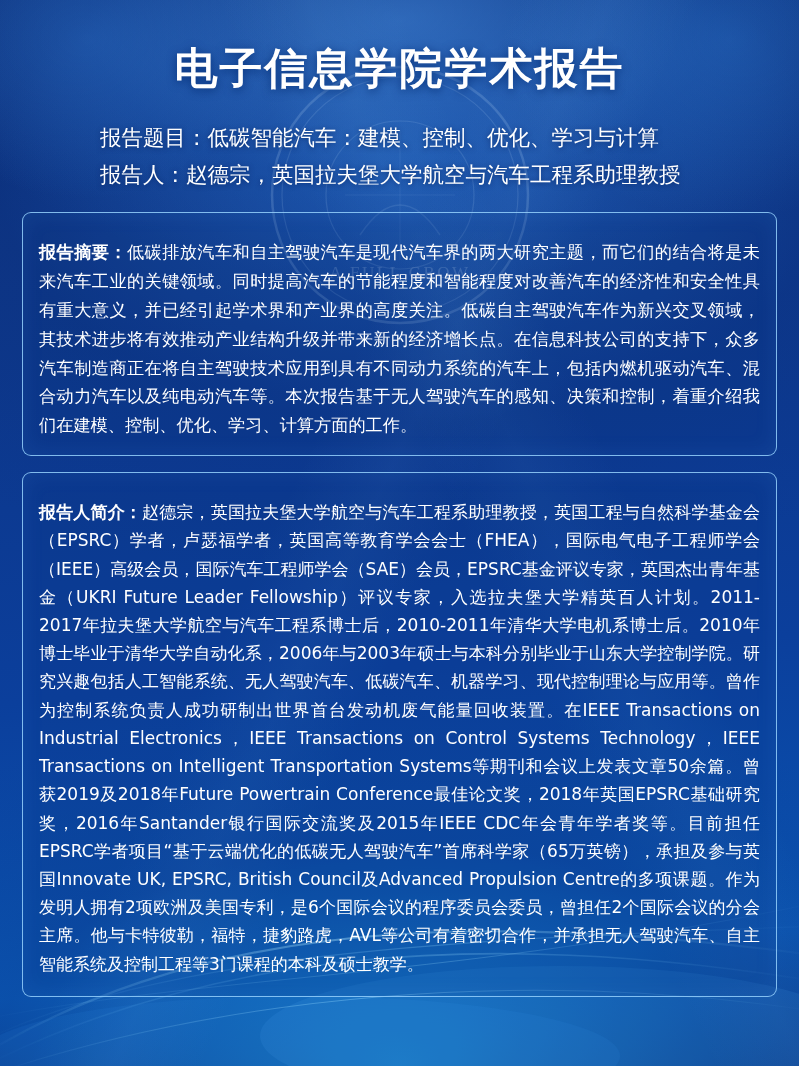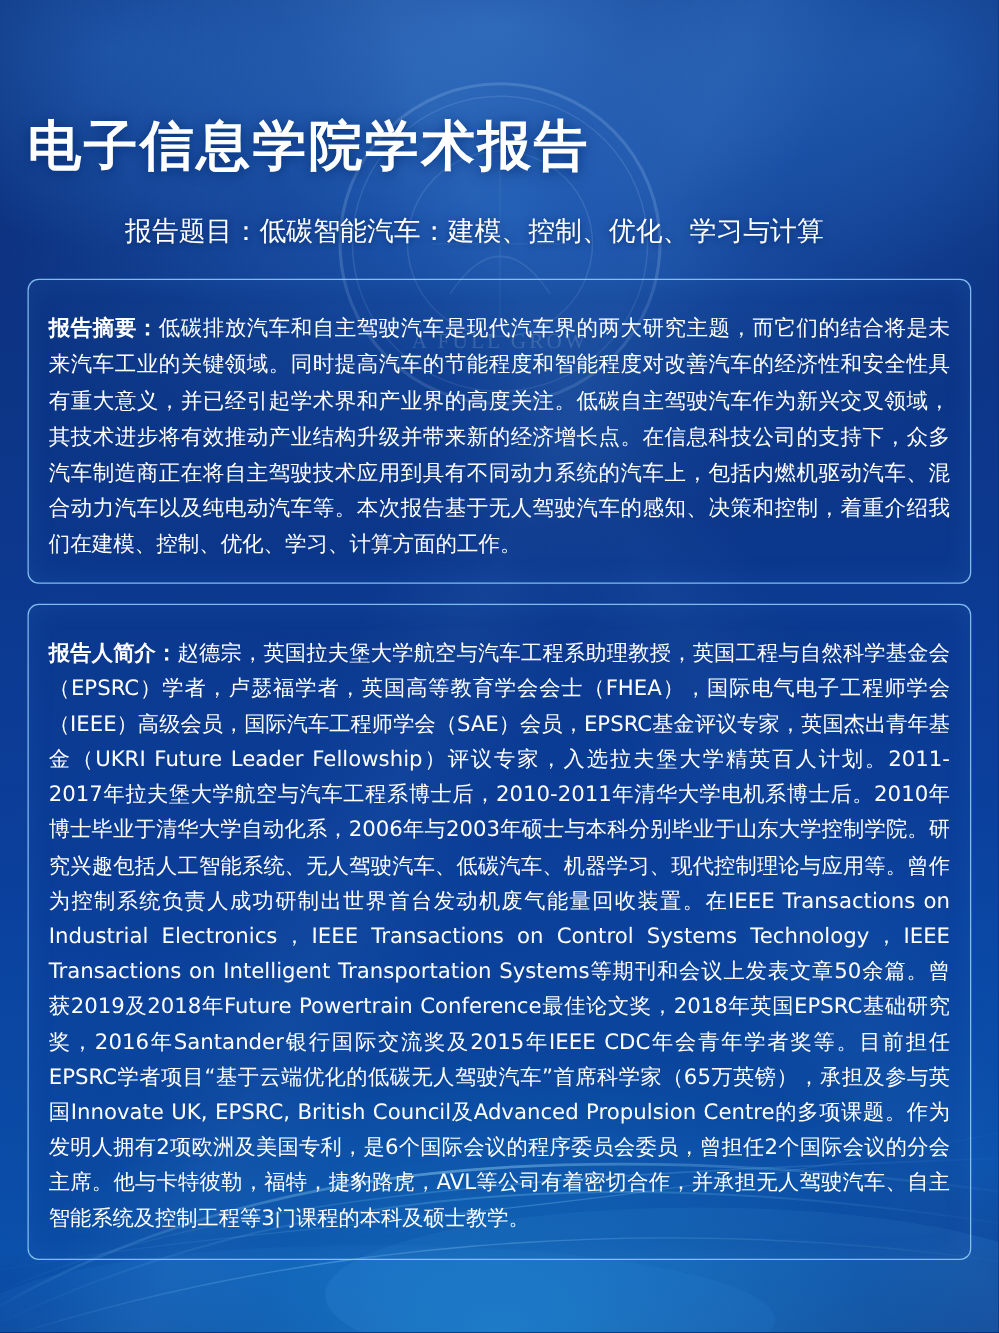--- a/index.html
+++ b/index.html
@@ -75,25 +75,26 @@
     pointer-events: none;
   }
   .seal svg { width: 100%; height: 100%; display:block; }
 
   .content {
     position: relative;
     z-index: 5;
     padding: 0 22px;
   }
   .title {
+    text-align: center;
     color: #ffffff;
     font-size: 43px;
     font-weight: bold;
     letter-spacing: 2px;
-    margin-top: 88px;
+    margin-top: 40px;
     text-shadow: 0 2px 10px rgba(0,40,110,0.8);
   }
   .meta {
     margin-top: 22px;
     padding-left: 78px;
     color: #ffffff;
     font-size: 21.5px;
     line-height: 1.72;
     text-shadow: 0 1px 5px rgba(0,30,90,0.7);
   }
@@ -165,19 +166,20 @@
       <ellipse cx="560" cy="230" rx="300" ry="70" fill="rgba(90,190,255,0.10)"></ellipse>
       <ellipse cx="300" cy="250" rx="320" ry="60" fill="rgba(70,170,255,0.08)"></ellipse>
     </svg>
   </div>
 
   <div class="content">
     <div class="title">电子信息学院学术报告</div>
 
     <div class="meta">
       <div>报告题目：低碳智能汽车：建模、控制、优化、学习与计算</div>
+      <div>报告人：赵德宗，英国拉夫堡大学航空与汽车工程系助理教授</div>
     </div>
 
     <div class="panel abstract"><b>报告摘要：</b><span>低碳排放汽车和自主驾驶汽车是现代汽车界的两大研究主题，而它们的结合将是未来汽车工业的关键领域。同时提高汽车的节能程度和智能程度对改善汽车的经济性和安全性具有重大意义，并已经引起学术界和产业界的高度关注。低碳自主驾驶汽车作为新兴交叉领域，其技术进步将有效推动产业结构升级并带来新的经济增长点。在信息科技公司的支持下，众多汽车制造商正在将自主驾驶技术应用到具有不同动力系统的汽车上，包括内燃机驱动汽车、混合动力汽车以及纯电动汽车等。本次报告基于无人驾驶汽车的感知、决策和控制，着重介绍我们在建模、控制、优化、学习、计算方面的工作。</span></div>
 
     <div class="panel bio"><b>报告人简介：</b><span>赵德宗，英国拉夫堡大学航空与汽车工程系助理教授，英国工程与自然科学基金会（EPSRC）学者，卢瑟福学者，英国高等教育学会会士（FHEA），国际电气电子工程师学会（IEEE）高级会员，国际汽车工程师学会（SAE）会员，EPSRC基金评议专家，英国杰出青年基金（UKRI Future Leader Fellowship）评议专家，入选拉夫堡大学精英百人计划。2011-2017年拉夫堡大学航空与汽车工程系博士后，2010-2011年清华大学电机系博士后。2010年博士毕业于清华大学自动化系，2006年与2003年硕士与本科分别毕业于山东大学控制学院。研究兴趣包括人工智能系统、无人驾驶汽车、低碳汽车、机器学习、现代控制理论与应用等。曾作为控制系统负责人成功研制出世界首台发动机废气能量回收装置。在IEEE Transactions on Industrial Electronics，IEEE Transactions on Control Systems Technology，IEEE Transactions on Intelligent Transportation Systems等期刊和会议上发表文章50余篇。曾获2019及2018年Future Powertrain Conference最佳论文奖，2018年英国EPSRC基础研究奖，2016年Santander银行国际交流奖及2015年IEEE CDC年会青年学者奖等。目前担任EPSRC学者项目“基于云端优化的低碳无人驾驶汽车”首席科学家（65万英镑），承担及参与英国Innovate UK, EPSRC, British Council及Advanced Propulsion Centre的多项课题。作为发明人拥有2项欧洲及美国专利，是6个国际会议的程序委员会委员，曾担任2个国际会议的分会主席。他与卡特彼勒，福特，捷豹路虎，AVL等公司有着密切合作，并承担无人驾驶汽车、自主智能系统及控制工程等3门课程的本科及硕士教学。</span></div>
   </div>
 </div>
 
 </body></html>

